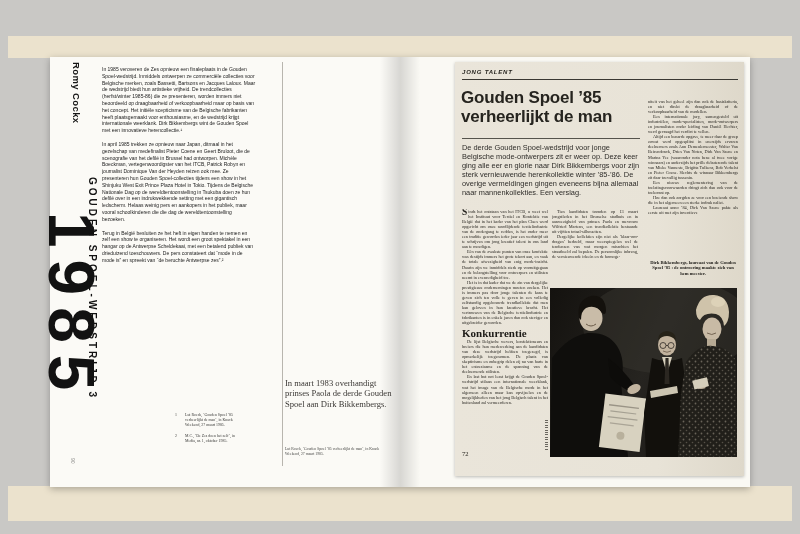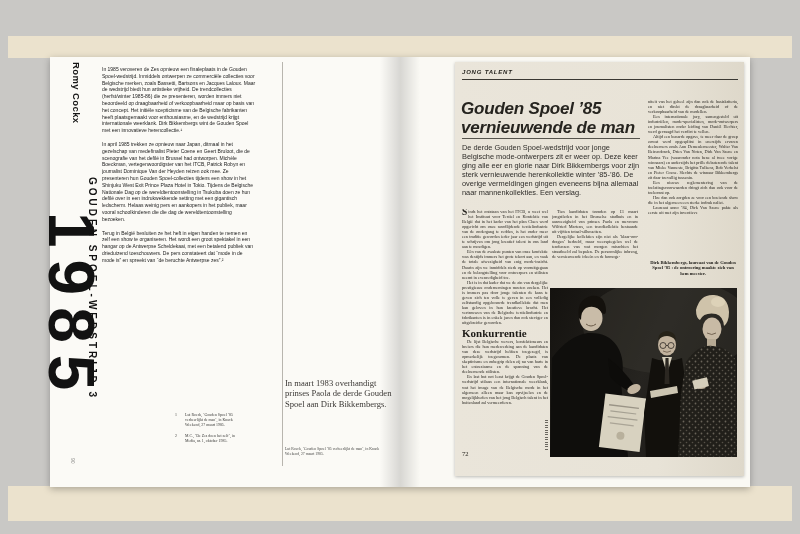--- a/index.html
+++ b/index.html
@@ -46,22 +46,22 @@
   .pagenum{font-size:5px;color:#8a8a88;}
   #pagenum-left{left:20px;top:401px;}
   #pagenum-right{left:684px;top:404px;}
 
   
   #clipping{left:405px;top:5px;width:289px;height:414px;
             background:linear-gradient(90deg,#eae5da 0%,#e8e3d7 70%,#ded8ca 100%);
             box-shadow:0 1px 3px rgba(0,0,0,0.25);}
   #kicker{left:7px;top:7px;font-size:6px;font-weight:bold;font-style:italic;letter-spacing:0.8px;color:#26241f;}
   #top-rule{left:7px;top:17px;width:276px;height:1px;background:#3a3833;}
-  #clip-title{left:6px;top:38px;width:200px;font-size:17px;line-height:18.5px;font-weight:bold;
-              letter-spacing:-0.2px;color:#26241f;font-style:italic;}
+  #clip-title{left:6px;top:27px;width:200px;font-size:17px;line-height:18.5px;font-weight:bold;
+              letter-spacing:-0.2px;color:#26241f;}
   #title-rule{left:7px;top:76px;width:178px;height:1px;background:#55534c;}
   #lead{left:7px;top:82px;width:178px;font-size:7.4px;line-height:8.9px;color:#2e2c29;}
   .newscol{font-family:"Liberation Serif",serif;font-size:4.3px;line-height:5.05px;
            text-align:justify;color:#26241f;overflow:hidden;}
   .newscol p{margin:0;}
   .newscol p.ind{text-indent:5px;}
   #col1{left:7px;top:147px;width:86px;height:236px;}
   #col1 p.lede::first-letter{float:left;font-size:9.5px;line-height:7.5px;font-weight:bold;padding-right:1px;}
   #col1 h4{margin:4px 0 2px 0;font-size:11px;line-height:8px;color:#1e1c18;}
   #clip-pagenum{left:7px;top:388px;font-family:"Liberation Serif",serif;font-size:6.5px;color:#26241f;}
@@ -112,21 +112,21 @@
     <div id="caption-credit" class="abs">Lut Roeck, ‘Gouden Spoel ’85 verheerlijkt de man’, in Knack Weekend, 27 maart 1985.</div>
 
     <div id="pagenum-left" class="abs vtext pagenum">90</div>
     <div id="pagenum-right" class="abs vtext pagenum">91</div>
 
     <div id="clipping" class="abs">
       <div id="kicker" class="abs">JONG TALENT</div>
       <div id="top-rule" class="abs"></div>
       <div id="clip-title" class="abs">
         <div>Gouden Spoel ’85</div>
-        <div>vernieuwende de man</div>
+        <div>verheerlijkt de man</div>
       </div>
       <div id="title-rule" class="abs"></div>
       <div id="lead" class="abs">De derde Gouden Spoel-wedstrijd voor jonge Belgische mode-ontwerpers zit er weer op. Deze keer ging alle eer en glorie naar Dirk Bikkembergs voor zijn sterk vernieuwende herenkollektie winter ’85-’86. De overige vermeldingen gingen eveneens bijna allemaal naar mannenkollekties. Een verslag.</div>
 
       <div id="col1" class="abs newscol">
         <p class="lede">Sinds het ontstaan van het ITCB, u weet wel het Instituut voor Textiel en Konfektie van België dat in het kader van het plan Claes werd opgericht om onze noodlijdende textielindustrie van de ondergang te redden, is het onder meer een traditie geworden ieder jaar een wedstrijd uit te schrijven om jong kreatief talent in ons land aan te moedigen.</p>
         <p class="ind">Eén van de zwakste punten van onze konfektie was destijds immers het grote tekort aan, en vaak de totale afwezigheid van enig mode-inzicht. Daarin zijn we inmiddels sterk op vooruitgegaan en de belangstelling voor ontwerpers en stilisten neemt in evenredigheid toe.</p>
         <p class="ind">Het is in dat kader dat we de zin van dergelijke prestigieuze ondernemingen moeten zoeken. Het is immers pas door jonge talenten de kans te geven zich ten volle te geven in een volledig zelfstandig opgebouwde trendkollektie dat men kan geloven in hun kreatieve kracht. Het vertrouwen van de Belgische textielindustrie en fabrikanten is in enkele jaren dan ook steviger en uitgebreider geworden.</p>
         <h4>Konkurrentie</h4>
         <p class="ind">De lijst Belgische wevers, konfektioneurs en breiers die hun medewerking aan de kandidaten van deze wedstrijd hebben toegezegd, is opmerkelijk toegenomen. De plaats van skepticisme en onbegrip delen zij nu van harte in het entoesiasme en de spanning van de deelnemende stilisten.</p>

